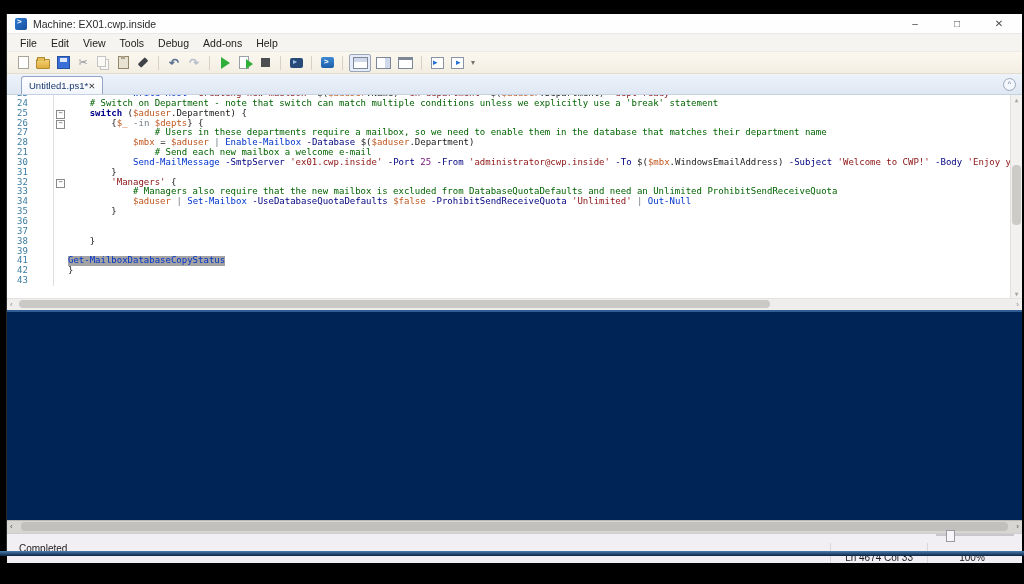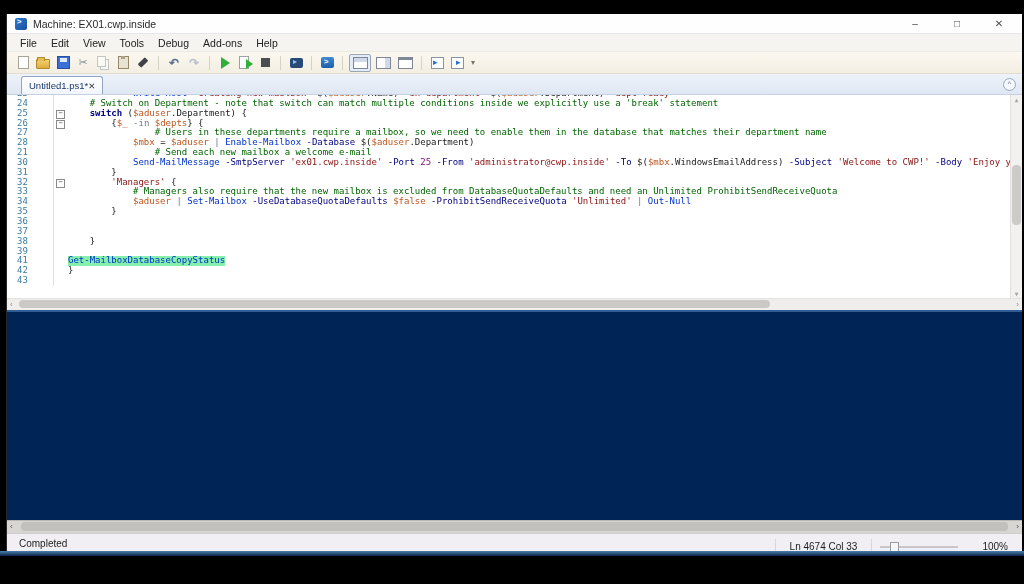--- a/index.html
+++ b/index.html
@@ -95,21 +95,21 @@
   .lcode{flex:1;overflow:hidden;}
   .c-cmt{color:#006400;}
   .c-kw{color:#00008b;font-weight:bold;}
   .c-var{color:#c0561e;}
   .c-cmd{color:#0033cc;}
   .c-param{color:#000080;}
   .c-str{color:#8b1111;}
   .c-num{color:#7a0e7a;}
   .c-op{color:#6f7a84;margin-top:8px;}
   .c-plain{color:#1a1a1a;}
-  .selwrap{background:#86efac;display:inline-block;}
+  .selwrap{background:#a3a3a3;display:inline-block;}
   .editor-vscroll{position:absolute;right:0;top:0;width:11px;height:203px;background:#f2f1ef;border-left:1px solid #e2e0dd;}
   .editor-vscroll .thumb{position:absolute;left:1px;right:1px;top:70px;height:60px;background:#cdcbc8;border-radius:4px;}
   .editor-vscroll .arr{position:absolute;left:0;width:11px;text-align:center;font-size:6px;color:#a7a5a2;}
   .arr.up{top:1px;} .arr.dn{bottom:1px;}
 
   .hscroll{height:11px;background:#efeeec;position:relative;flex:0 0 auto;border-top:1px solid #e4e2df;}
   .hscroll .thumb{position:absolute;top:1px;height:8px;background:#cbc9c6;border-radius:4px;}
   .hscroll .arrL,.hscroll .arrR{position:absolute;top:0;font-size:8px;color:#8f8d8a;line-height:11px;}
   .arrL{left:3px;} .arrR{right:3px;}
 
@@ -126,21 +126,21 @@
   .console-hscroll .thumb{position:absolute;top:1px;height:9px;left:14px;right:14px;background:#c2c0bd;border-radius:4px;}
   .console-hscroll .arrL,.console-hscroll .arrR{position:absolute;top:0;font-size:8px;color:#55534f;line-height:12px;}
 
   
   .statusbar{flex:1;background:#f1eff3;border-top:1px solid #cfcdd1;display:flex;align-items:center;
              font-size:10px;color:#1c1c1c;}
   .status-text{padding-left:12px;}
   .sb-right{margin-left:auto;display:flex;align-items:flex-end;height:100%;}
   .sb-sep{width:1px;height:70%;background:#d8d6da;}
   .sb-pos{padding:0 14px;}
-  .zoom-area{display:flex;align-items:center;gap:24px;padding:0 8px;}
+  .zoom-area{display:flex;align-items:center;gap:16px;padding:0 8px;flex-direction:column;}
   .zoom-track{width:78px;height:2px;background:#c9c7cb;position:relative;}
   .zoom-thumb{position:absolute;left:10px;top:-4px;width:7px;height:10px;background:#f6f5f8;border:1px solid #9a98a0;}
   .zoom-label{padding-right:6px;}
 
   .bottom-glow{position:absolute;left:0;right:0;bottom:28px;height:5px;
                background:linear-gradient(180deg,#4d7fae,#0a2347);}
 </style>
 </head>
 <body>
 
@@ -199,21 +199,21 @@
     <div class="tab" data-name="tab-untitled1">
       <span class="tab-label" data-name="tab-label">Untitled1.ps1*</span>
       <span class="tab-close" data-name="tab-close-icon">✕</span>
     </div>
     <span class="pane-toggle" data-name="pane-toggle-button">^</span>
   </div>
 
   <div class="editor" data-name="script-editor-pane">
     <div class="editor-lines" data-name="editor-code-lines">
         <span class="eline" data-name="editor-line"><span class="lnum" data-name="line-number">23</span><span class="lfold" data-name="fold-column"></span><span class="lcode" data-name="code-text"><span class="c-plain" data-name="code-segment">            </span><span class="c-cmd" data-name="code-segment">Write-Host</span><span class="c-plain" data-name="code-segment"> </span><span class="c-str" data-name="code-segment">"Creating new mailbox"</span><span class="c-plain" data-name="code-segment"> $(</span><span class="c-var" data-name="code-segment">$aduser</span><span class="c-plain" data-name="code-segment">.Name) </span><span class="c-str" data-name="code-segment">"in department"</span><span class="c-plain" data-name="code-segment"> $(</span><span class="c-var" data-name="code-segment">$aduser</span><span class="c-plain" data-name="code-segment">.Department) </span><span class="c-str" data-name="code-segment">"dept-ready"</span></span></span>
-        <span class="eline" data-name="editor-line"><span class="lnum" data-name="line-number">24</span><span class="lfold" data-name="fold-column"></span><span class="lcode" data-name="code-text"><span class="c-cmt" data-name="code-segment">    # Switch on Department - note that switch can match multiple conditions inside we explicitly use a 'break' statement</span></span></span>
+        <span class="eline" data-name="editor-line"><span class="lnum" data-name="line-number">24</span><span class="lfold" data-name="fold-column"></span><span class="lcode" data-name="code-text"><span class="c-cmt" data-name="code-segment">    # Switch on Department - note that switch can match multiple conditions unless we explicitly use a 'break' statement</span></span></span>
         <span class="eline" data-name="editor-line"><span class="lnum" data-name="line-number">25</span><span class="lfold" data-name="fold-column"><span class="foldbox" data-name="fold-collapse-icon">−</span></span><span class="lcode" data-name="code-text"><span class="c-plain" data-name="code-segment">    </span><span class="c-kw" data-name="code-segment">switch</span><span class="c-plain" data-name="code-segment"> (</span><span class="c-var" data-name="code-segment">$aduser</span><span class="c-plain" data-name="code-segment">.Department) {</span></span></span>
         <span class="eline" data-name="editor-line"><span class="lnum" data-name="line-number">26</span><span class="lfold" data-name="fold-column"><span class="foldbox" data-name="fold-collapse-icon">−</span></span><span class="lcode" data-name="code-text"><span class="c-plain" data-name="code-segment">        {</span><span class="c-var" data-name="code-segment">$_</span><span class="c-plain" data-name="code-segment"> </span><span class="c-op" data-name="code-segment">-in</span><span class="c-plain" data-name="code-segment"> </span><span class="c-var" data-name="code-segment">$depts</span><span class="c-plain" data-name="code-segment">} {</span></span></span>
         <span class="eline" data-name="editor-line"><span class="lnum" data-name="line-number">27</span><span class="lfold" data-name="fold-column"></span><span class="lcode" data-name="code-text"><span class="c-cmt" data-name="code-segment">                # Users in these departments require a mailbox, so we need to enable them in the database that matches their department name</span></span></span>
         <span class="eline" data-name="editor-line"><span class="lnum" data-name="line-number">28</span><span class="lfold" data-name="fold-column"></span><span class="lcode" data-name="code-text"><span class="c-plain" data-name="code-segment">            </span><span class="c-var" data-name="code-segment">$mbx</span><span class="c-plain" data-name="code-segment"> = </span><span class="c-var" data-name="code-segment">$aduser</span><span class="c-op" data-name="code-segment"> | </span><span class="c-cmd" data-name="code-segment">Enable-Mailbox</span><span class="c-param" data-name="code-segment"> -Database</span><span class="c-plain" data-name="code-segment"> $(</span><span class="c-var" data-name="code-segment">$aduser</span><span class="c-plain" data-name="code-segment">.Department)</span></span></span>
         <span class="eline" data-name="editor-line"><span class="lnum" data-name="line-number">21</span><span class="lfold" data-name="fold-column"></span><span class="lcode" data-name="code-text"><span class="c-cmt" data-name="code-segment">                # Send each new mailbox a welcome e-mail</span></span></span>
         <span class="eline" data-name="editor-line"><span class="lnum" data-name="line-number">30</span><span class="lfold" data-name="fold-column"></span><span class="lcode" data-name="code-text"><span class="c-plain" data-name="code-segment">            </span><span class="c-cmd" data-name="code-segment">Send-MailMessage</span><span class="c-param" data-name="code-segment"> -SmtpServer</span><span class="c-str" data-name="code-segment"> 'ex01.cwp.inside'</span><span class="c-param" data-name="code-segment"> -Port</span><span class="c-num" data-name="code-segment"> 25</span><span class="c-param" data-name="code-segment"> -From</span><span class="c-str" data-name="code-segment"> 'administrator@cwp.inside'</span><span class="c-param" data-name="code-segment"> -To</span><span class="c-plain" data-name="code-segment"> $(</span><span class="c-var" data-name="code-segment">$mbx</span><span class="c-plain" data-name="code-segment">.WindowsEmailAddress)</span><span class="c-param" data-name="code-segment"> -Subject</span><span class="c-str" data-name="code-segment"> 'Welcome to CWP!'</span><span class="c-param" data-name="code-segment"> -Body</span><span class="c-str" data-name="code-segment"> 'Enjoy your new mailbox!'</span></span></span>
         <span class="eline" data-name="editor-line"><span class="lnum" data-name="line-number">31</span><span class="lfold" data-name="fold-column"></span><span class="lcode" data-name="code-text"><span class="c-plain" data-name="code-segment">        }</span></span></span>
         <span class="eline" data-name="editor-line"><span class="lnum" data-name="line-number">32</span><span class="lfold" data-name="fold-column"><span class="foldbox" data-name="fold-collapse-icon">−</span></span><span class="lcode" data-name="code-text"><span class="c-str" data-name="code-segment">        'Managers'</span><span class="c-plain" data-name="code-segment"> {</span></span></span>
         <span class="eline" data-name="editor-line"><span class="lnum" data-name="line-number">33</span><span class="lfold" data-name="fold-column"></span><span class="lcode" data-name="code-text"><span class="c-cmt" data-name="code-segment">            # Managers also require that the new mailbox is excluded from DatabaseQuotaDefaults and need an Unlimited ProhibitSendReceiveQuota</span></span></span>
         <span class="eline" data-name="editor-line"><span class="lnum" data-name="line-number">34</span><span class="lfold" data-name="fold-column"></span><span class="lcode" data-name="code-text"><span class="c-plain" data-name="code-segment">            </span><span class="c-var" data-name="code-segment">$aduser</span><span class="c-op" data-name="code-segment"> | </span><span class="c-cmd" data-name="code-segment">Set-Mailbox</span><span class="c-param" data-name="code-segment"> -UseDatabaseQuotaDefaults</span><span class="c-var" data-name="code-segment"> $false</span><span class="c-param" data-name="code-segment"> -ProhibitSendReceiveQuota</span><span class="c-str" data-name="code-segment"> 'Unlimited'</span><span class="c-op" data-name="code-segment"> | </span><span class="c-cmd" data-name="code-segment">Out-Null</span></span></span>

